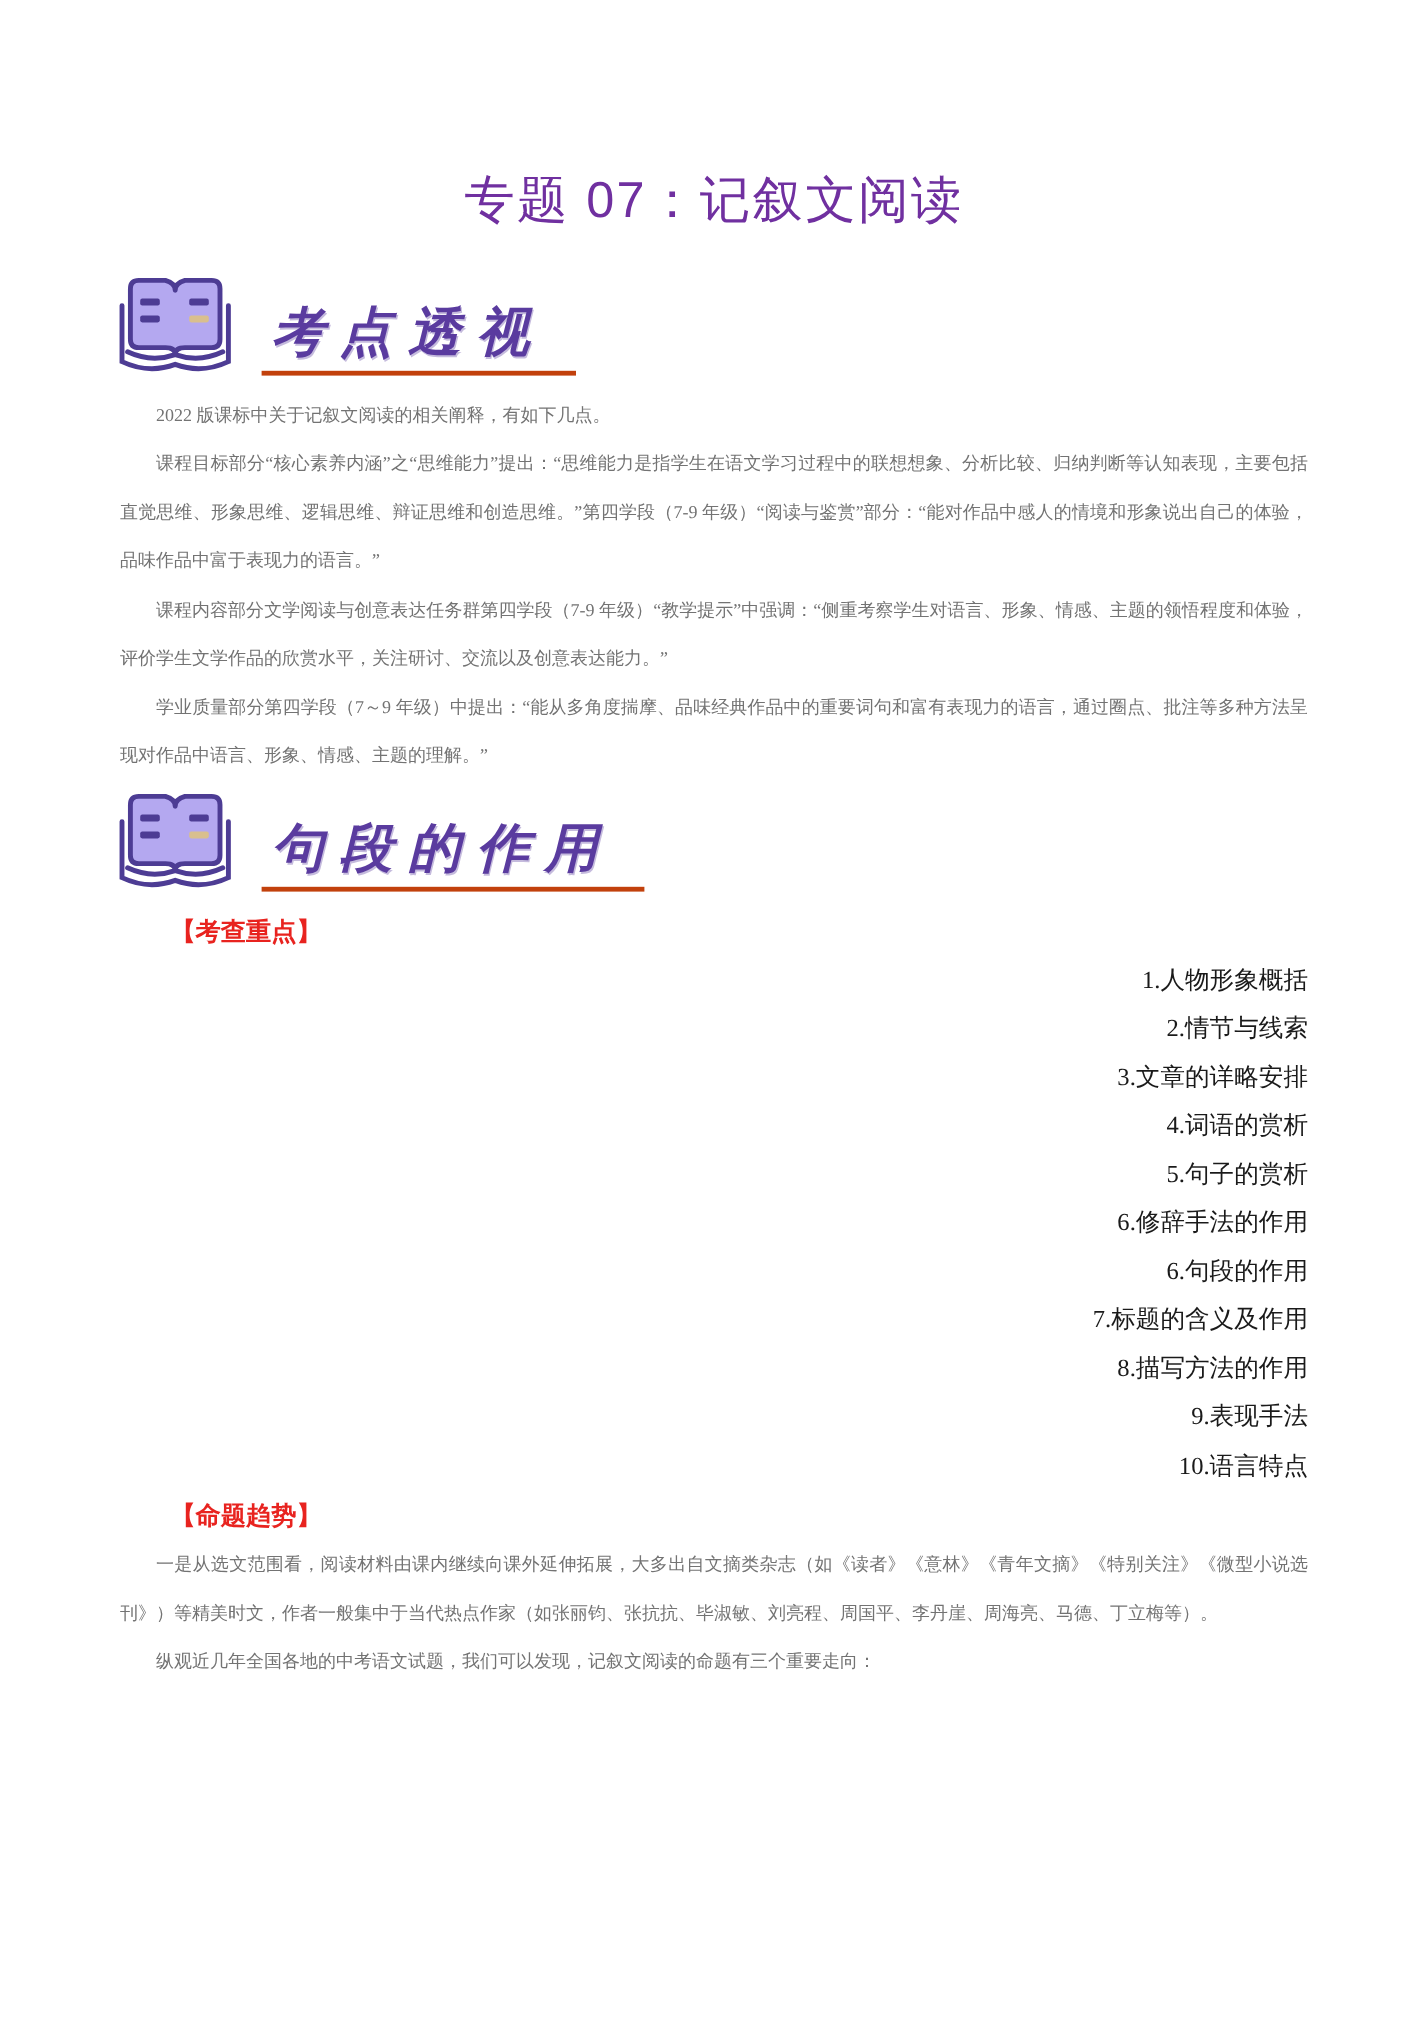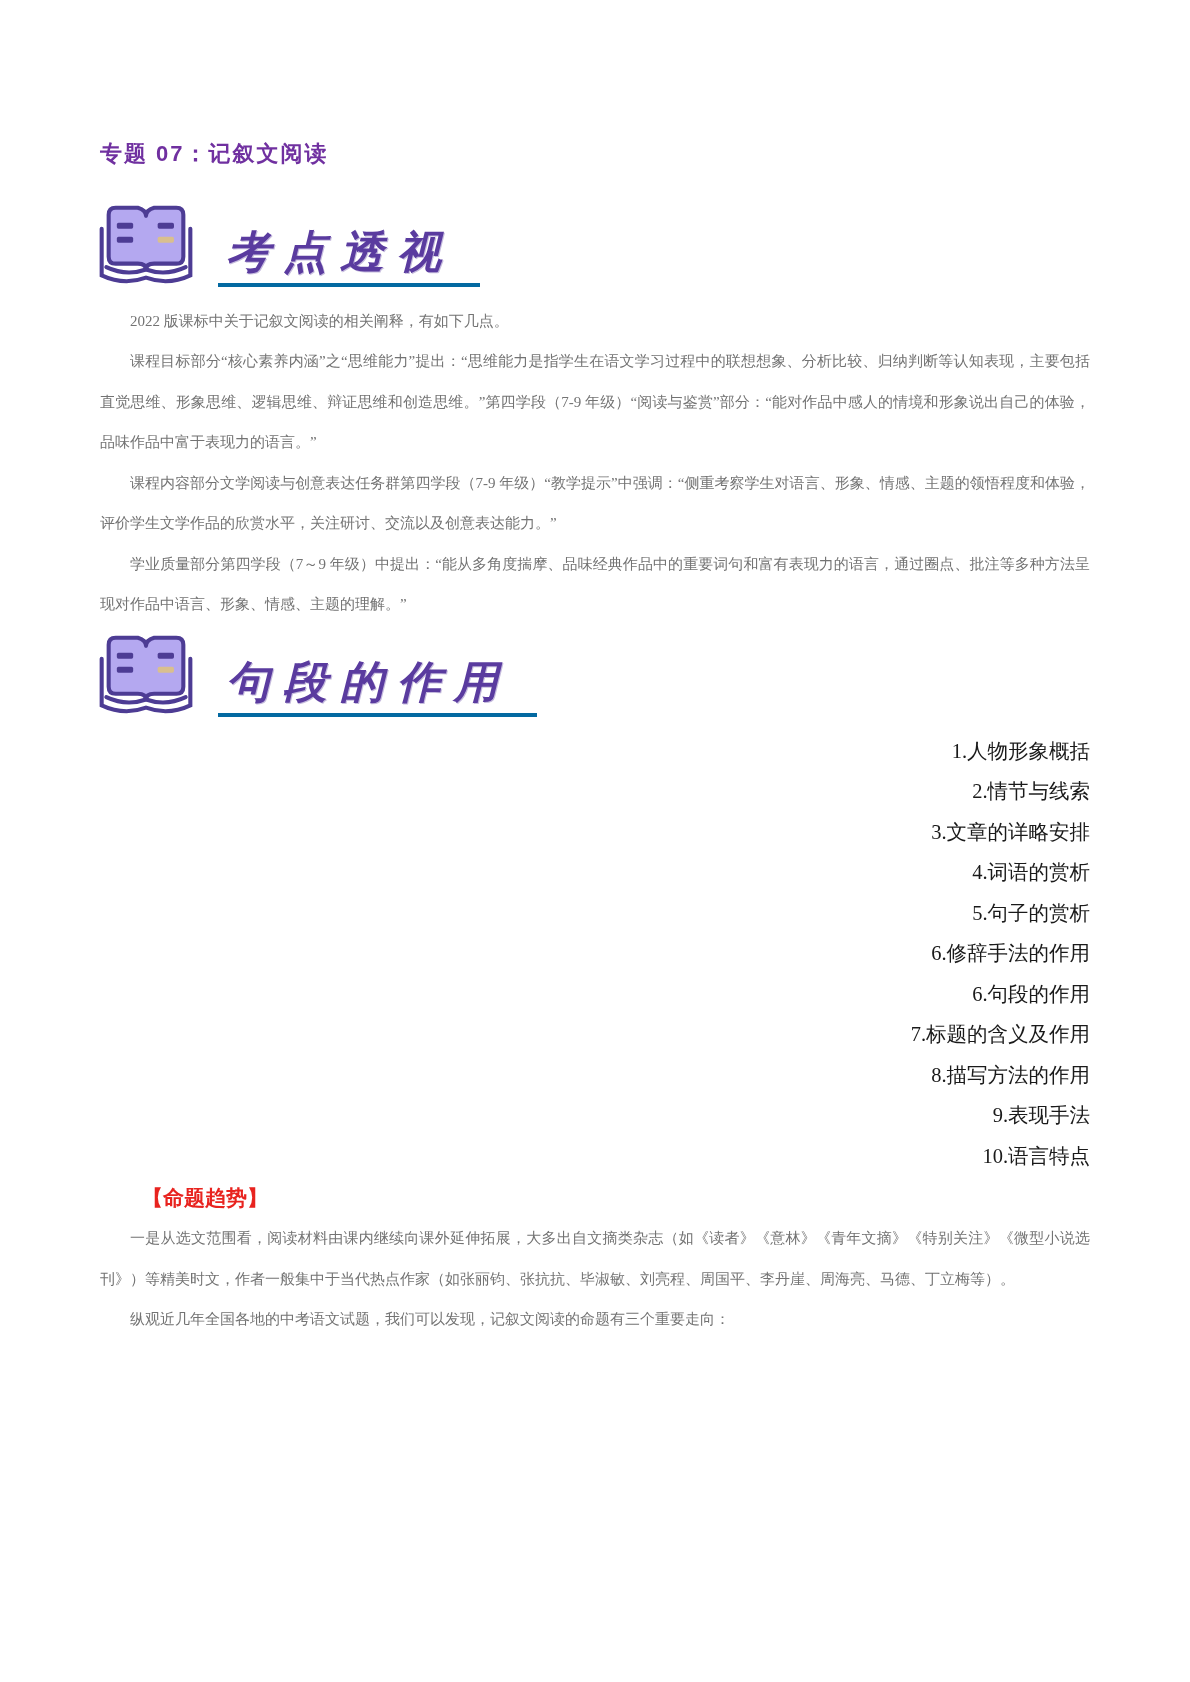--- a/index.html
+++ b/index.html
@@ -11,23 +11,24 @@
   }
   .page {
     position: relative;
     width: 1190px;
     height: 1682px;
     background: #ffffff;
     padding: 140px 100px 0 100px;
     overflow: hidden;
   }
   .doc-title {
+    text-align: center;
     font-family: "Liberation Sans", "DejaVu Sans", sans-serif;
-    font-weight: bold;
-    font-size: 22px;
+    font-weight: normal;
+    font-size: 42px;
     line-height: 1.3;
     color: #7030a0;
     letter-spacing: 2px;
     margin-bottom: 30px;
   }
   .section-header {
     display: flex;
     align-items: flex-end;
     gap: 22px;
     height: 88px;
@@ -36,21 +37,21 @@
   .book-icon { flex: 0 0 auto; }
   .book-icon svg { display: block; }
   .header-script {
     font-family: "DejaVu Serif", serif;
     font-style: italic;
     font-weight: bold;
     font-size: 44px;
     line-height: 1.15;
     color: #5a3b9f;
     letter-spacing: 13px;
-    border-bottom: 4px solid #0369a1;
+    border-bottom: 4px solid #c2410c;
     padding: 0 26px 5px 8px;
     text-shadow: 1px 1px 0 rgba(90,59,159,0.35);
   }
   .body-p {
     font-size: 15px;
     line-height: 40.5px;
     text-align: justify;
     text-justify: inter-ideograph;
     text-indent: 2em;
     color: #737373;
@@ -109,20 +110,21 @@
         <path d="M10 10 Q10 4 16 4 H35 Q42 6 42 11 Q42 6 49 4 H68 Q74 4 74 10 V46 Q74 52 68 52 H49 Q42 52 42 57 Q42 52 35 52 H16 Q10 52 10 46 Z" fill="#b4a8f0" stroke="#4d3c94" stroke-width="3.5" stroke-linejoin="round"></path>
         <rect x="17" y="17" width="14" height="5" rx="1.5" fill="#4d3c94"></rect>
         <rect x="17" y="29" width="14" height="5" rx="1.5" fill="#4d3c94"></rect>
         <rect x="52" y="17" width="14" height="5" rx="1.5" fill="#4d3c94"></rect>
         <rect x="52" y="29" width="14" height="5" rx="1.5" fill="#d9bf8e"></rect>
       </svg>
     </span>
     <span class="header-script">句段的作用</span>
   </div>
 
+  <div class="red-heading">【考查重点】</div>
 
   <div class="focus-list">
     <div class="focus-item">1.人物形象概括</div>
     <div class="focus-item">2.情节与线索</div>
     <div class="focus-item">3.文章的详略安排</div>
     <div class="focus-item">4.词语的赏析</div>
     <div class="focus-item">5.句子的赏析</div>
     <div class="focus-item">6.修辞手法的作用</div>
     <div class="focus-item">6.句段的作用</div>
     <div class="focus-item">7.标题的含义及作用</div>

